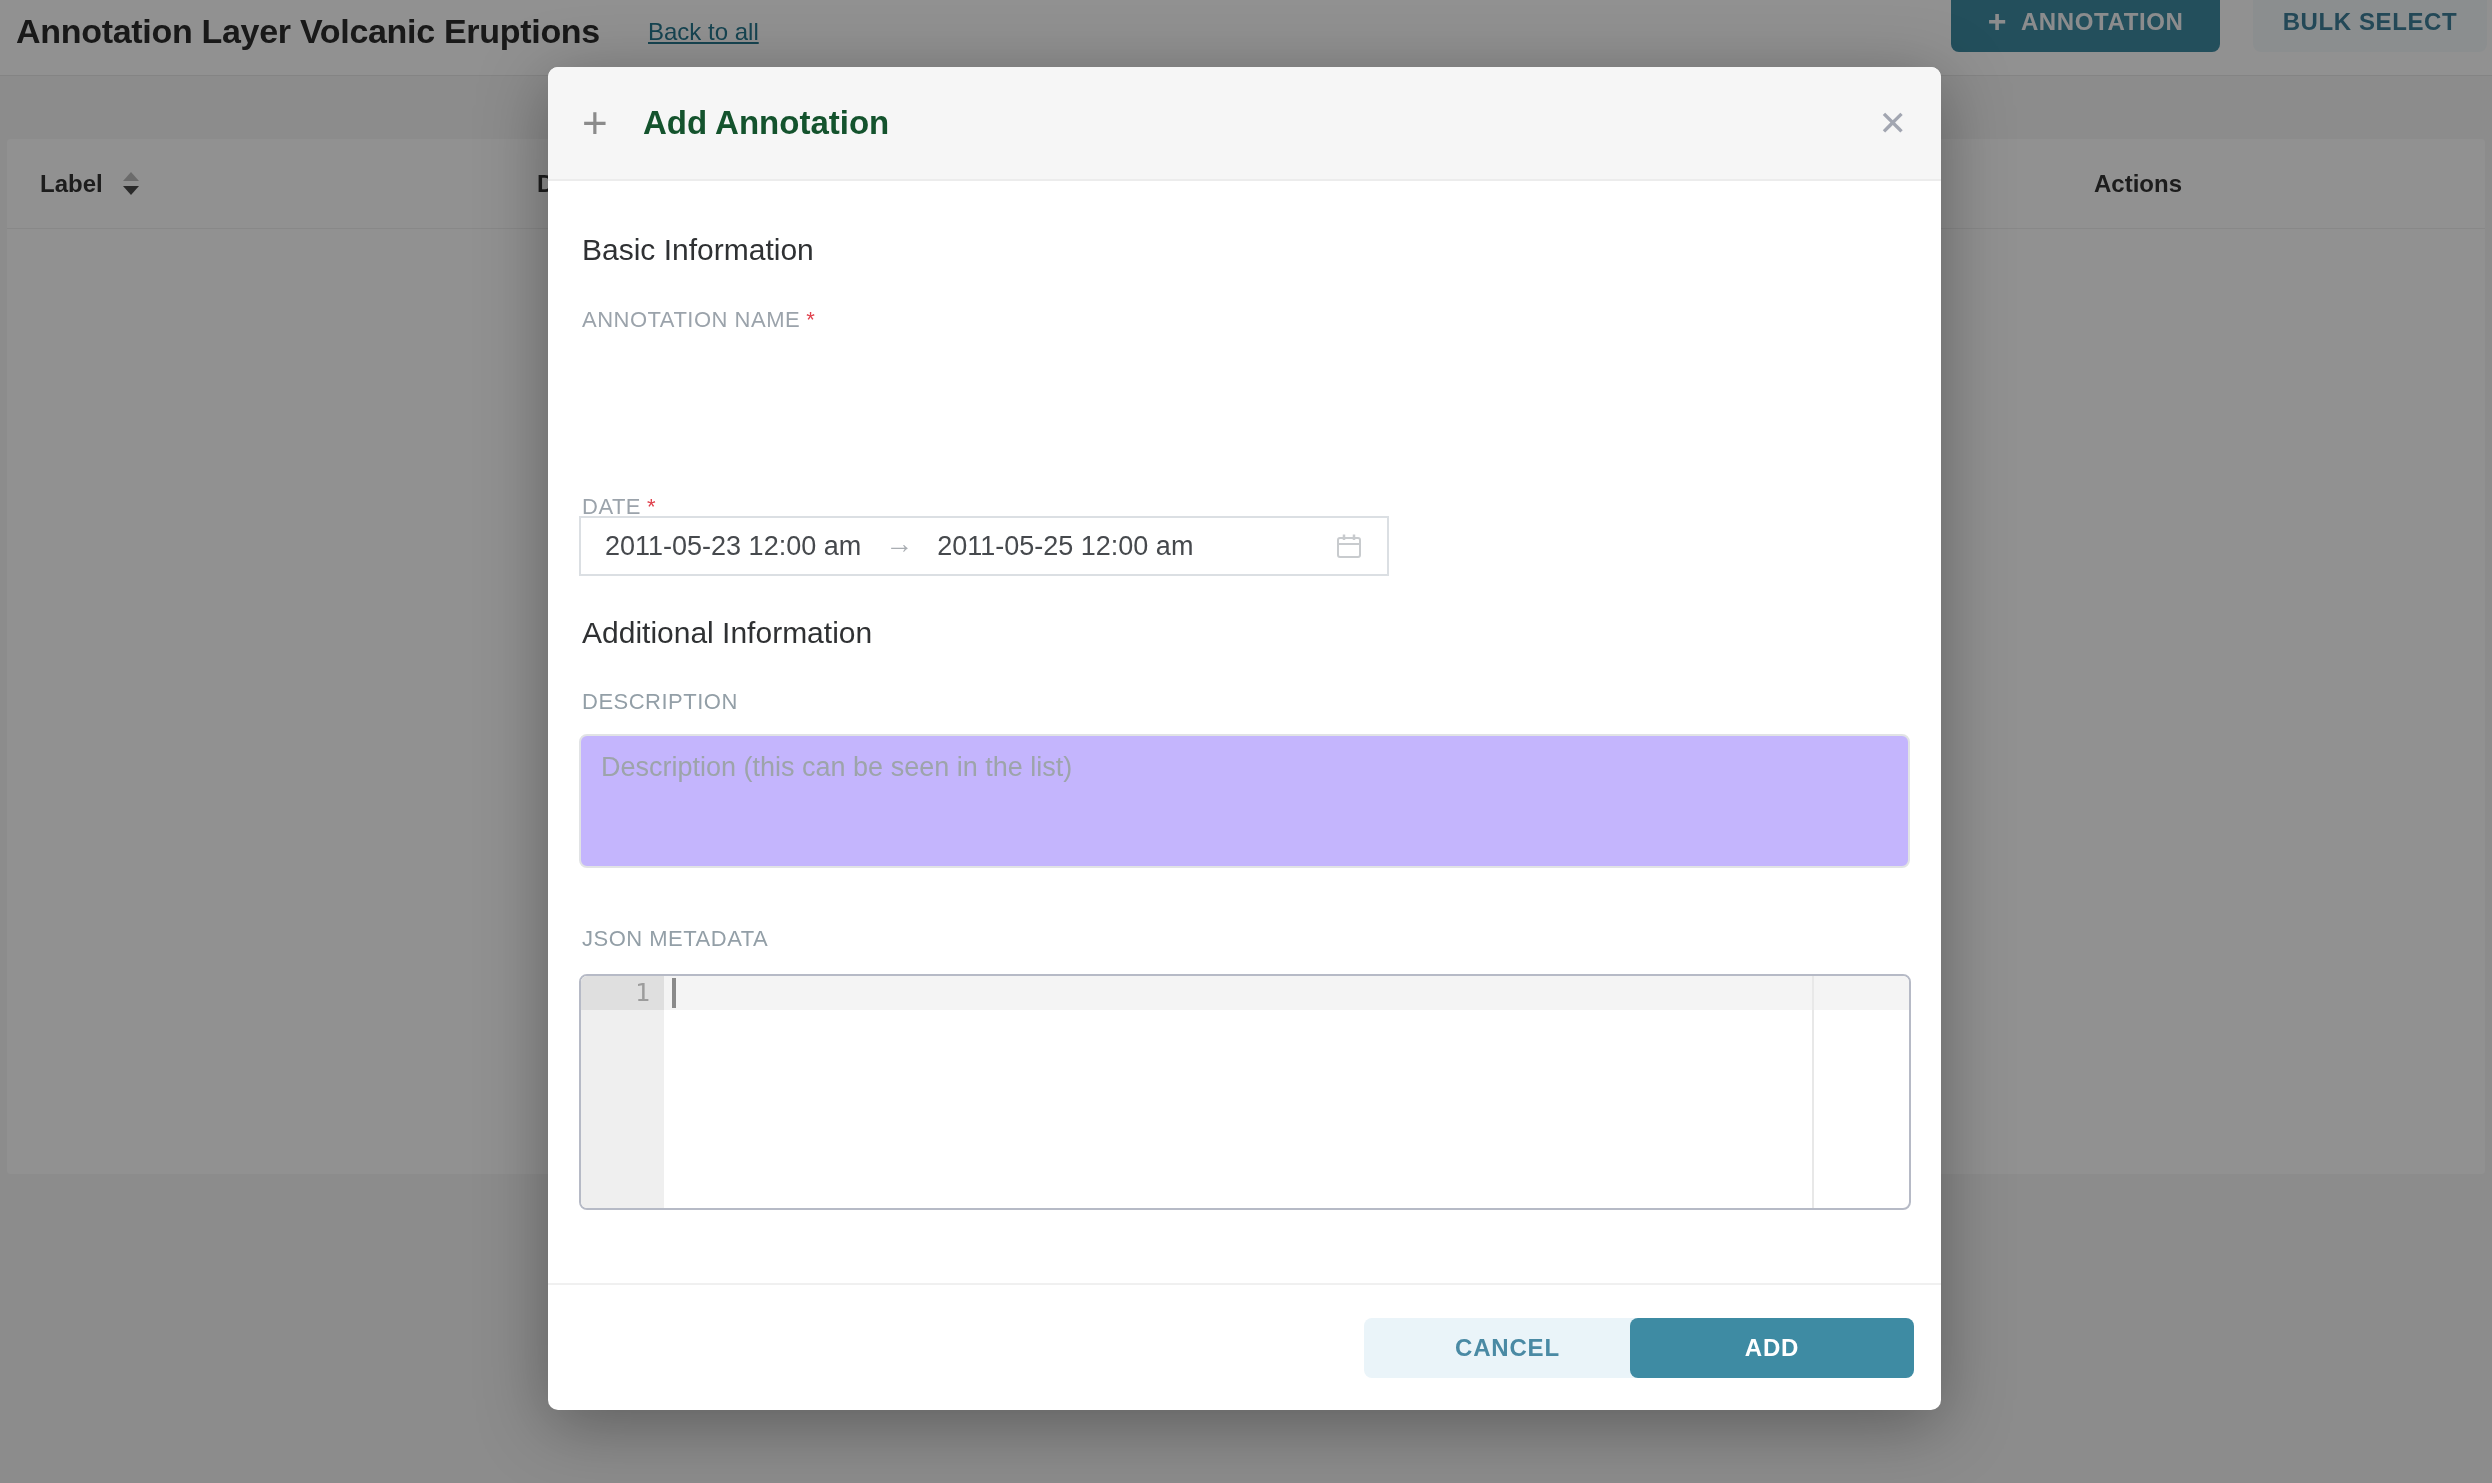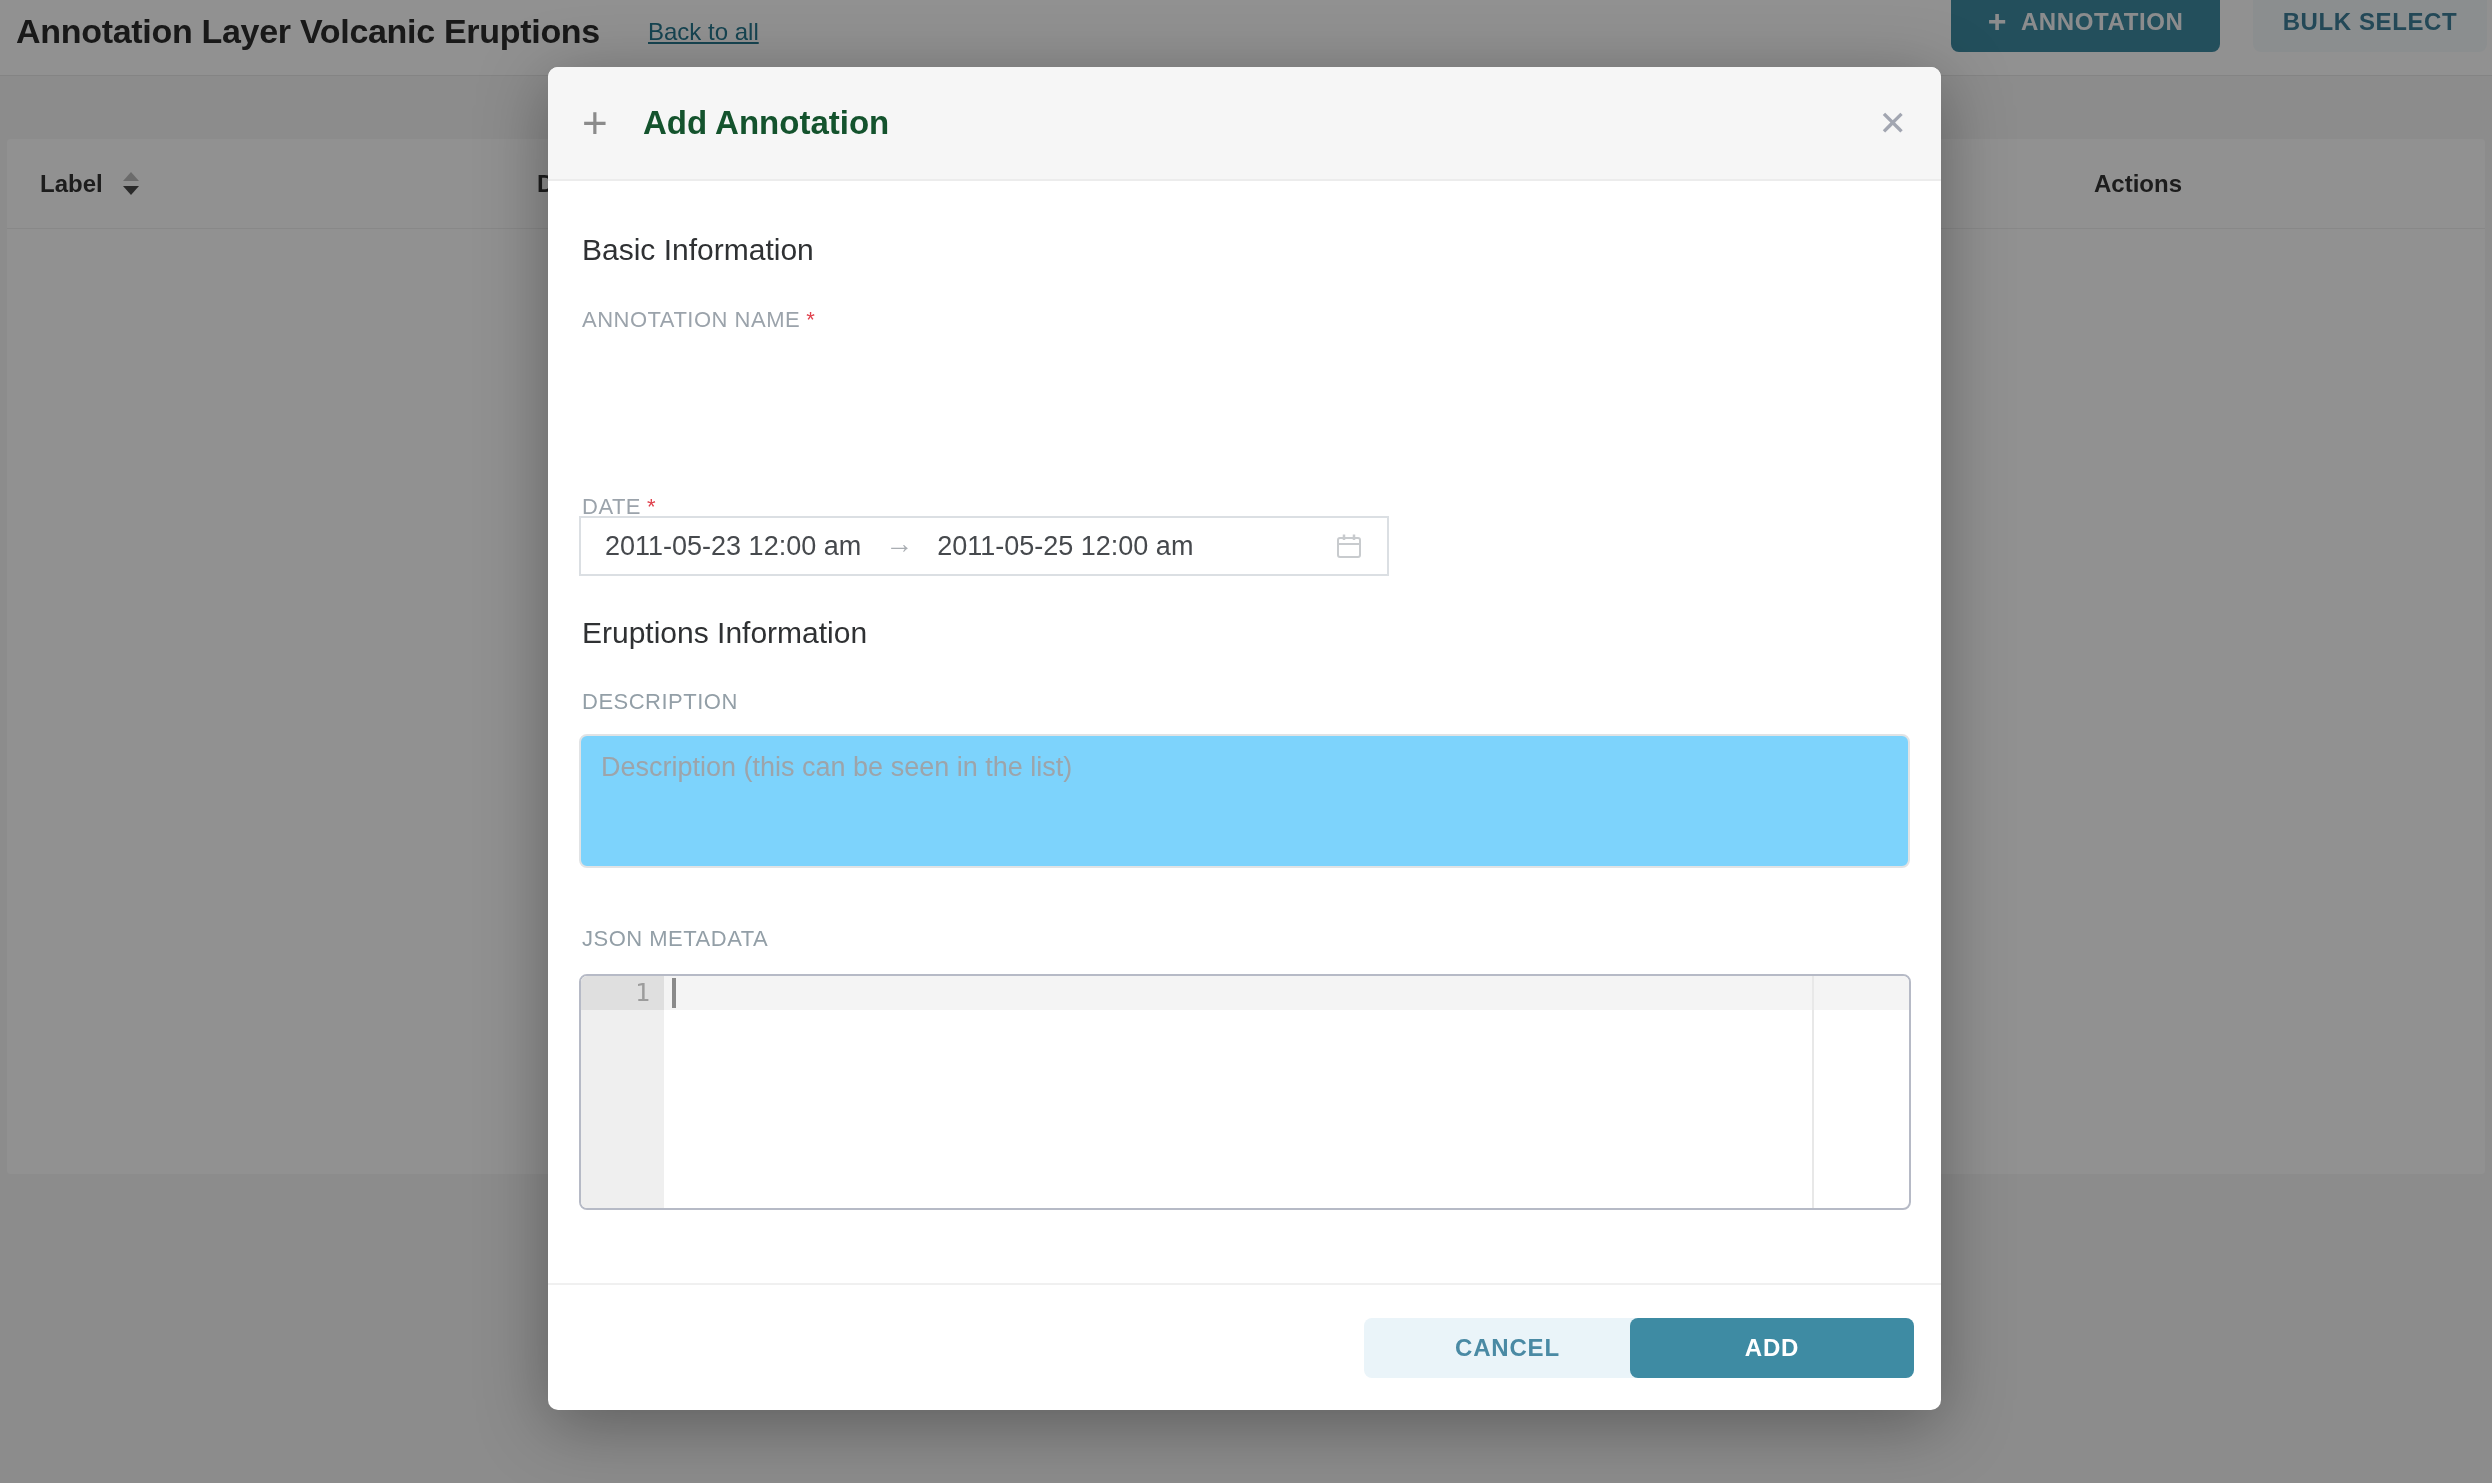--- a/index.html
+++ b/index.html
@@ -46,21 +46,21 @@
   .l-json { top:859px; color:#939FA7; }
   .req { color:#E0424E; margin-left:6px; }
 
   .name-input { position:absolute; left:31px; top:287px; width:871px; height:64px; border:3px solid #2563EB; border-radius:10px; background:#fff; padding:0 20px; font-size:27px; color:#333333; font-family:inherit; outline:none; }
 
   .date-box { position:absolute; left:31px; top:449px; width:810px; height:60px; border:2px solid #DBDFE3; border-radius:0; background:#fff; display:flex; align-items:center; padding:0 24px; cursor:pointer; }
   .date-text { font-size:27px; color:#46494D; white-space:nowrap; }
   .date-sep { font-size:28px; color:#A9ADB2; margin:0 24px; position:relative; top:-2px; }
   .cal-icon { margin-left:auto; width:28px; height:28px; display:block; }
 
-  .desc-area { position:absolute; left:31px; top:667px; width:1331px; height:134px; border:2px solid #E1E3E5; border-radius:8px; background:#7dd3fc; resize:none; padding:16px 20px; font-size:27px; color:#333; font-family:inherit; outline:none; }
+  .desc-area { position:absolute; left:31px; top:667px; width:1331px; height:134px; border:2px solid #E1E3E5; border-radius:8px; background:#c4b5fd; resize:none; padding:16px 20px; font-size:27px; color:#333; font-family:inherit; outline:none; }
   .desc-area::placeholder { color:#9DA4AA; opacity:1; }
 
   .editor { position:absolute; left:31px; top:907px; width:1332px; height:236px; border:2px solid #B6BAC6; border-radius:8px; background:#fff; overflow:hidden; cursor:text; }
   .gutter { position:absolute; left:0; top:0; width:83px; height:100%; background:#EFEFEF; }
   .gutter-active { position:absolute; left:0; top:0; width:83px; height:34px; background:#DFDFDF; }
   .line-num { position:absolute; left:0; top:0; width:69px; height:34px; font-family:"DejaVu Sans Mono", monospace; font-size:25px; color:#9C9C9C; text-align:right; line-height:34px; }
   .active-line { position:absolute; left:83px; right:0; top:0; height:34px; background:#F4F4F4; }
   .cursor-bar { position:absolute; left:91px; top:2px; width:4px; height:30px; background:#8A8A8A; }
   .print-margin { position:absolute; left:1231px; top:0; width:2px; height:100%; background:#E8E8E8; }
 
@@ -122,21 +122,21 @@
       <span class="date-sep">→</span>
       <span class="date-text">2011-05-25 12:00 am</span>
       <svg class="cal-icon" viewBox="0 0 28 28" fill="none" xmlns="http://www.w3.org/2000/svg">
         <rect x="3" y="6" width="22" height="19" rx="2" stroke="#C8CBCE" stroke-width="2"></rect>
         <line x1="3" y1="12" x2="25" y2="12" stroke="#C8CBCE" stroke-width="2"></line>
         <line x1="9" y1="2.5" x2="9" y2="8" stroke="#C8CBCE" stroke-width="2.5"></line>
         <line x1="19" y1="2.5" x2="19" y2="8" stroke="#C8CBCE" stroke-width="2.5"></line>
       </svg>
     </div>
 
-    <div class="section-heading h-additional">Eruptions Information</div>
+    <div class="section-heading h-additional">Additional Information</div>
 
     <div class="field-label l-desc">DESCRIPTION</div>
     <textarea class="desc-area" placeholder="Description (this can be seen in the list)" style=""></textarea>
 
     <div class="field-label l-json">JSON METADATA</div>
     <div class="editor">
       <div class="gutter"></div>
       <div class="gutter-active"></div>
       <div class="line-num">1</div>
       <div class="active-line"></div>

